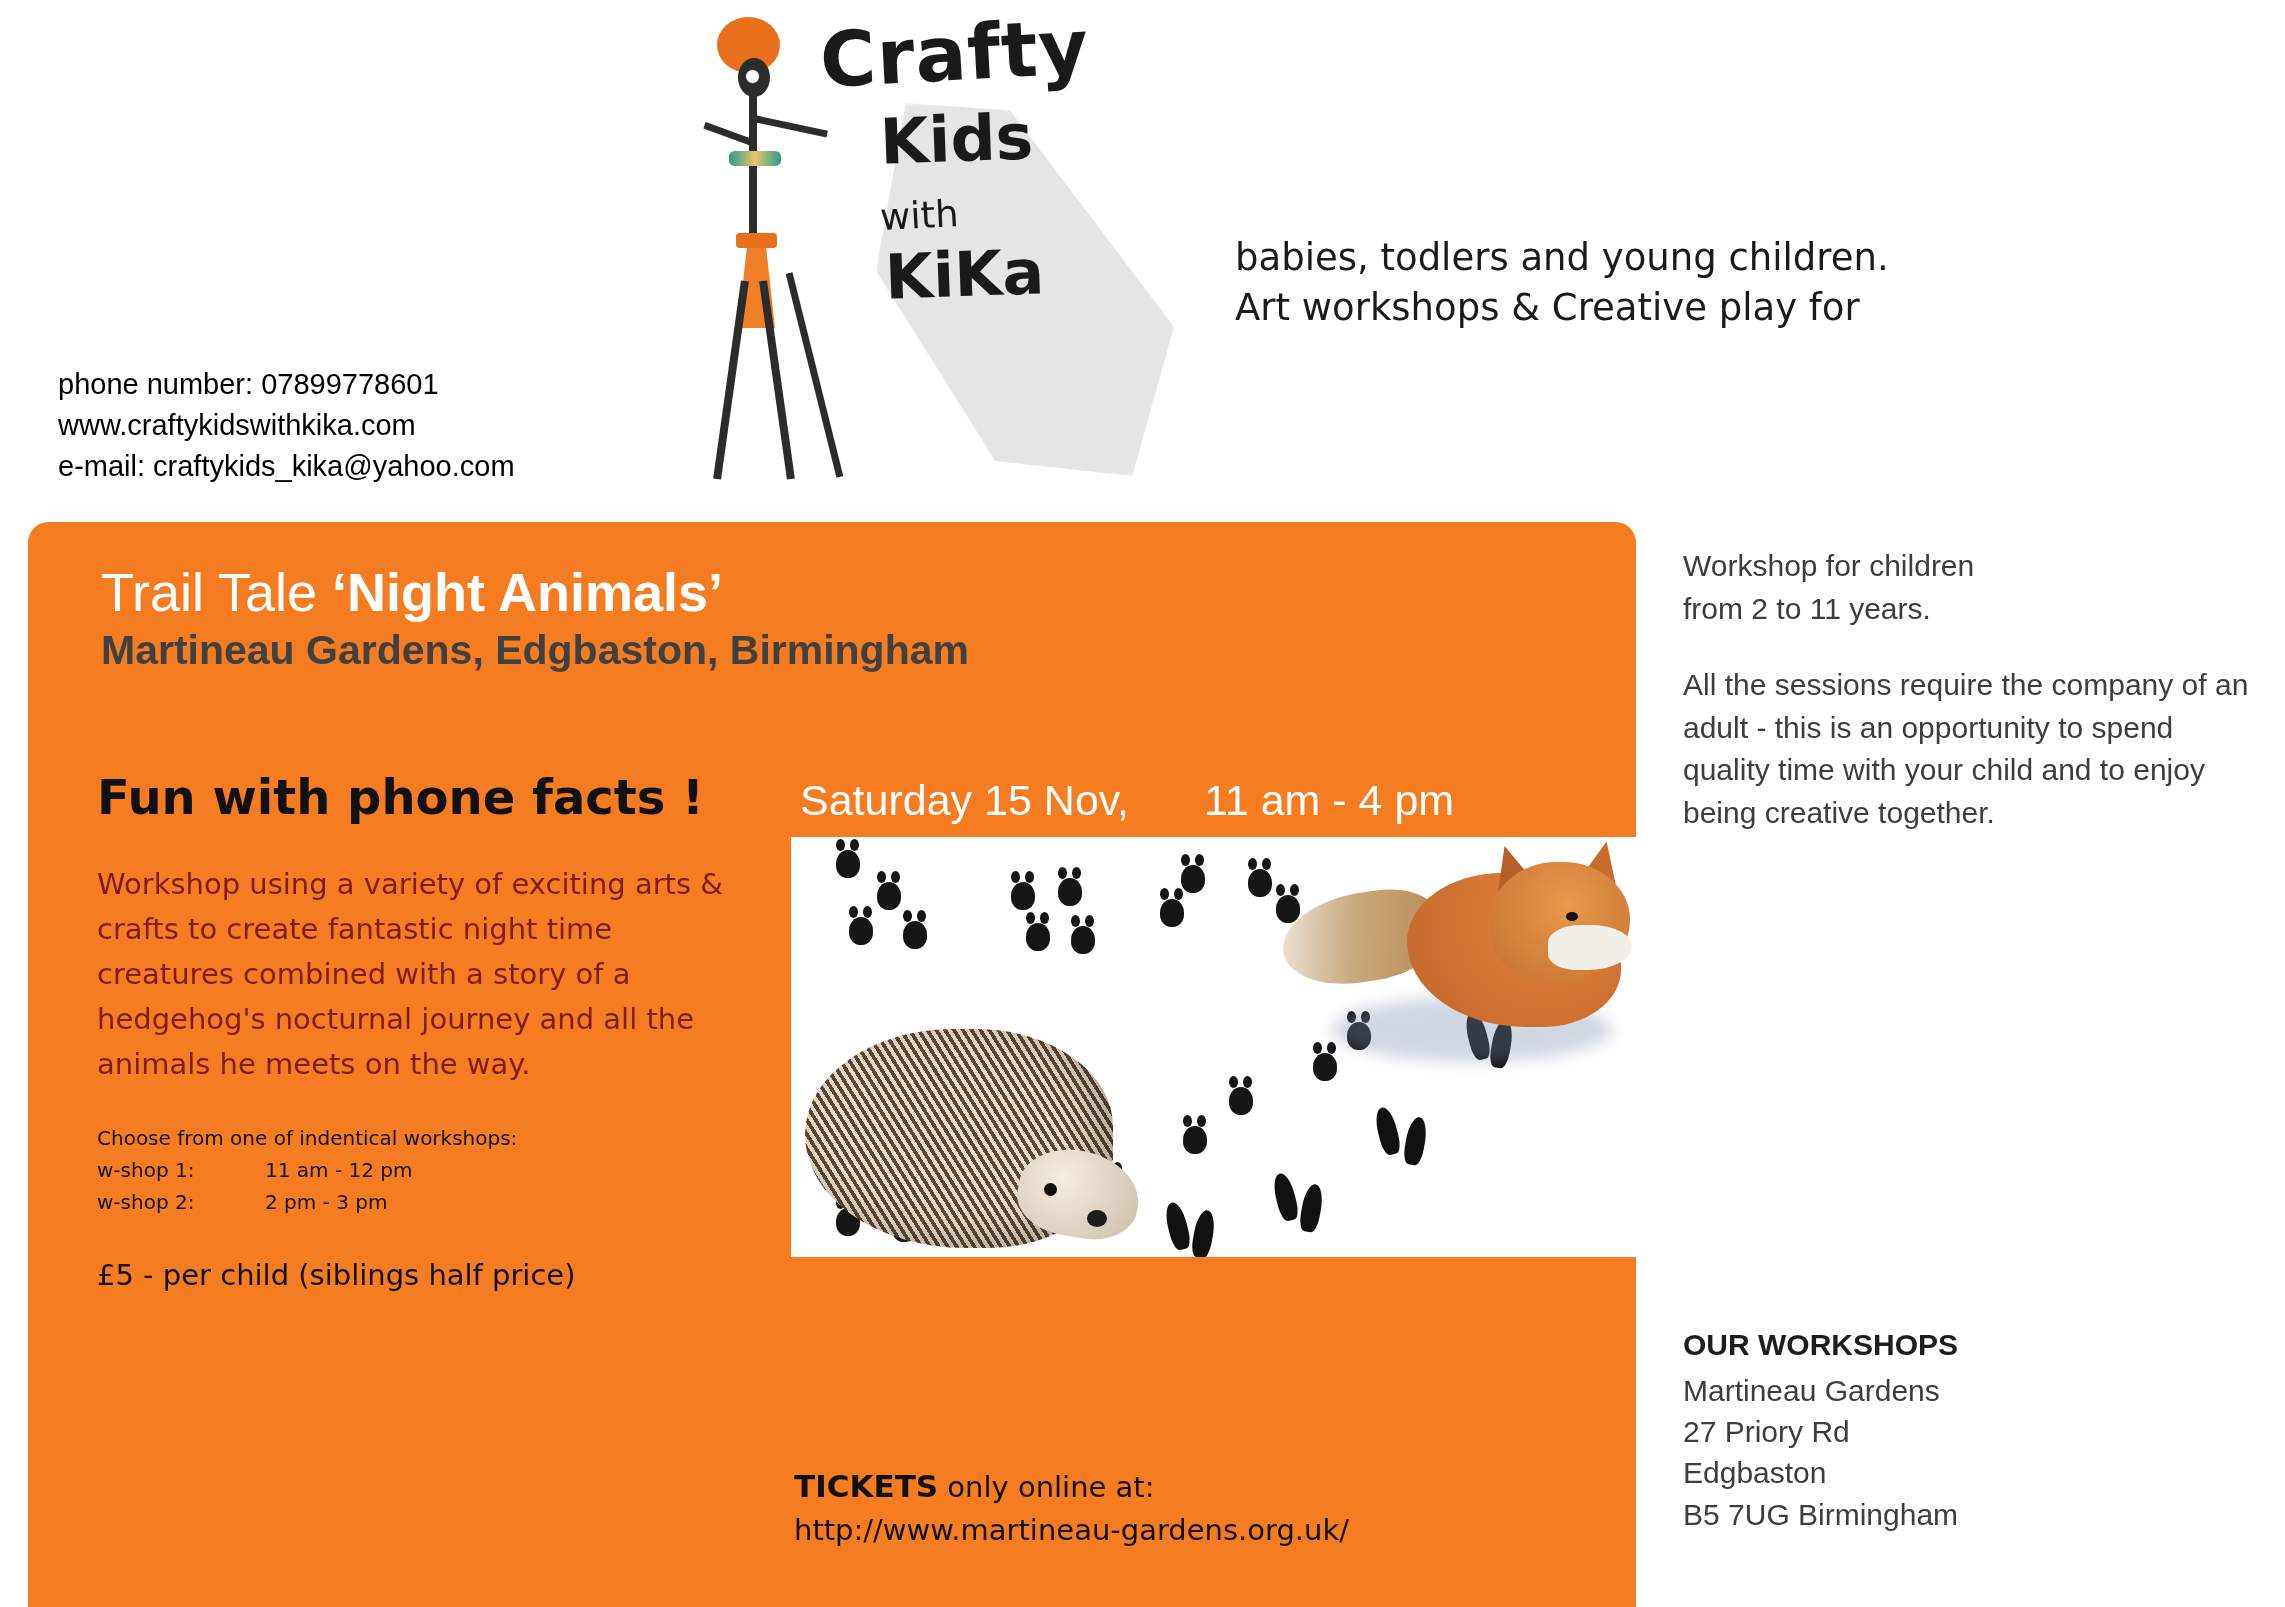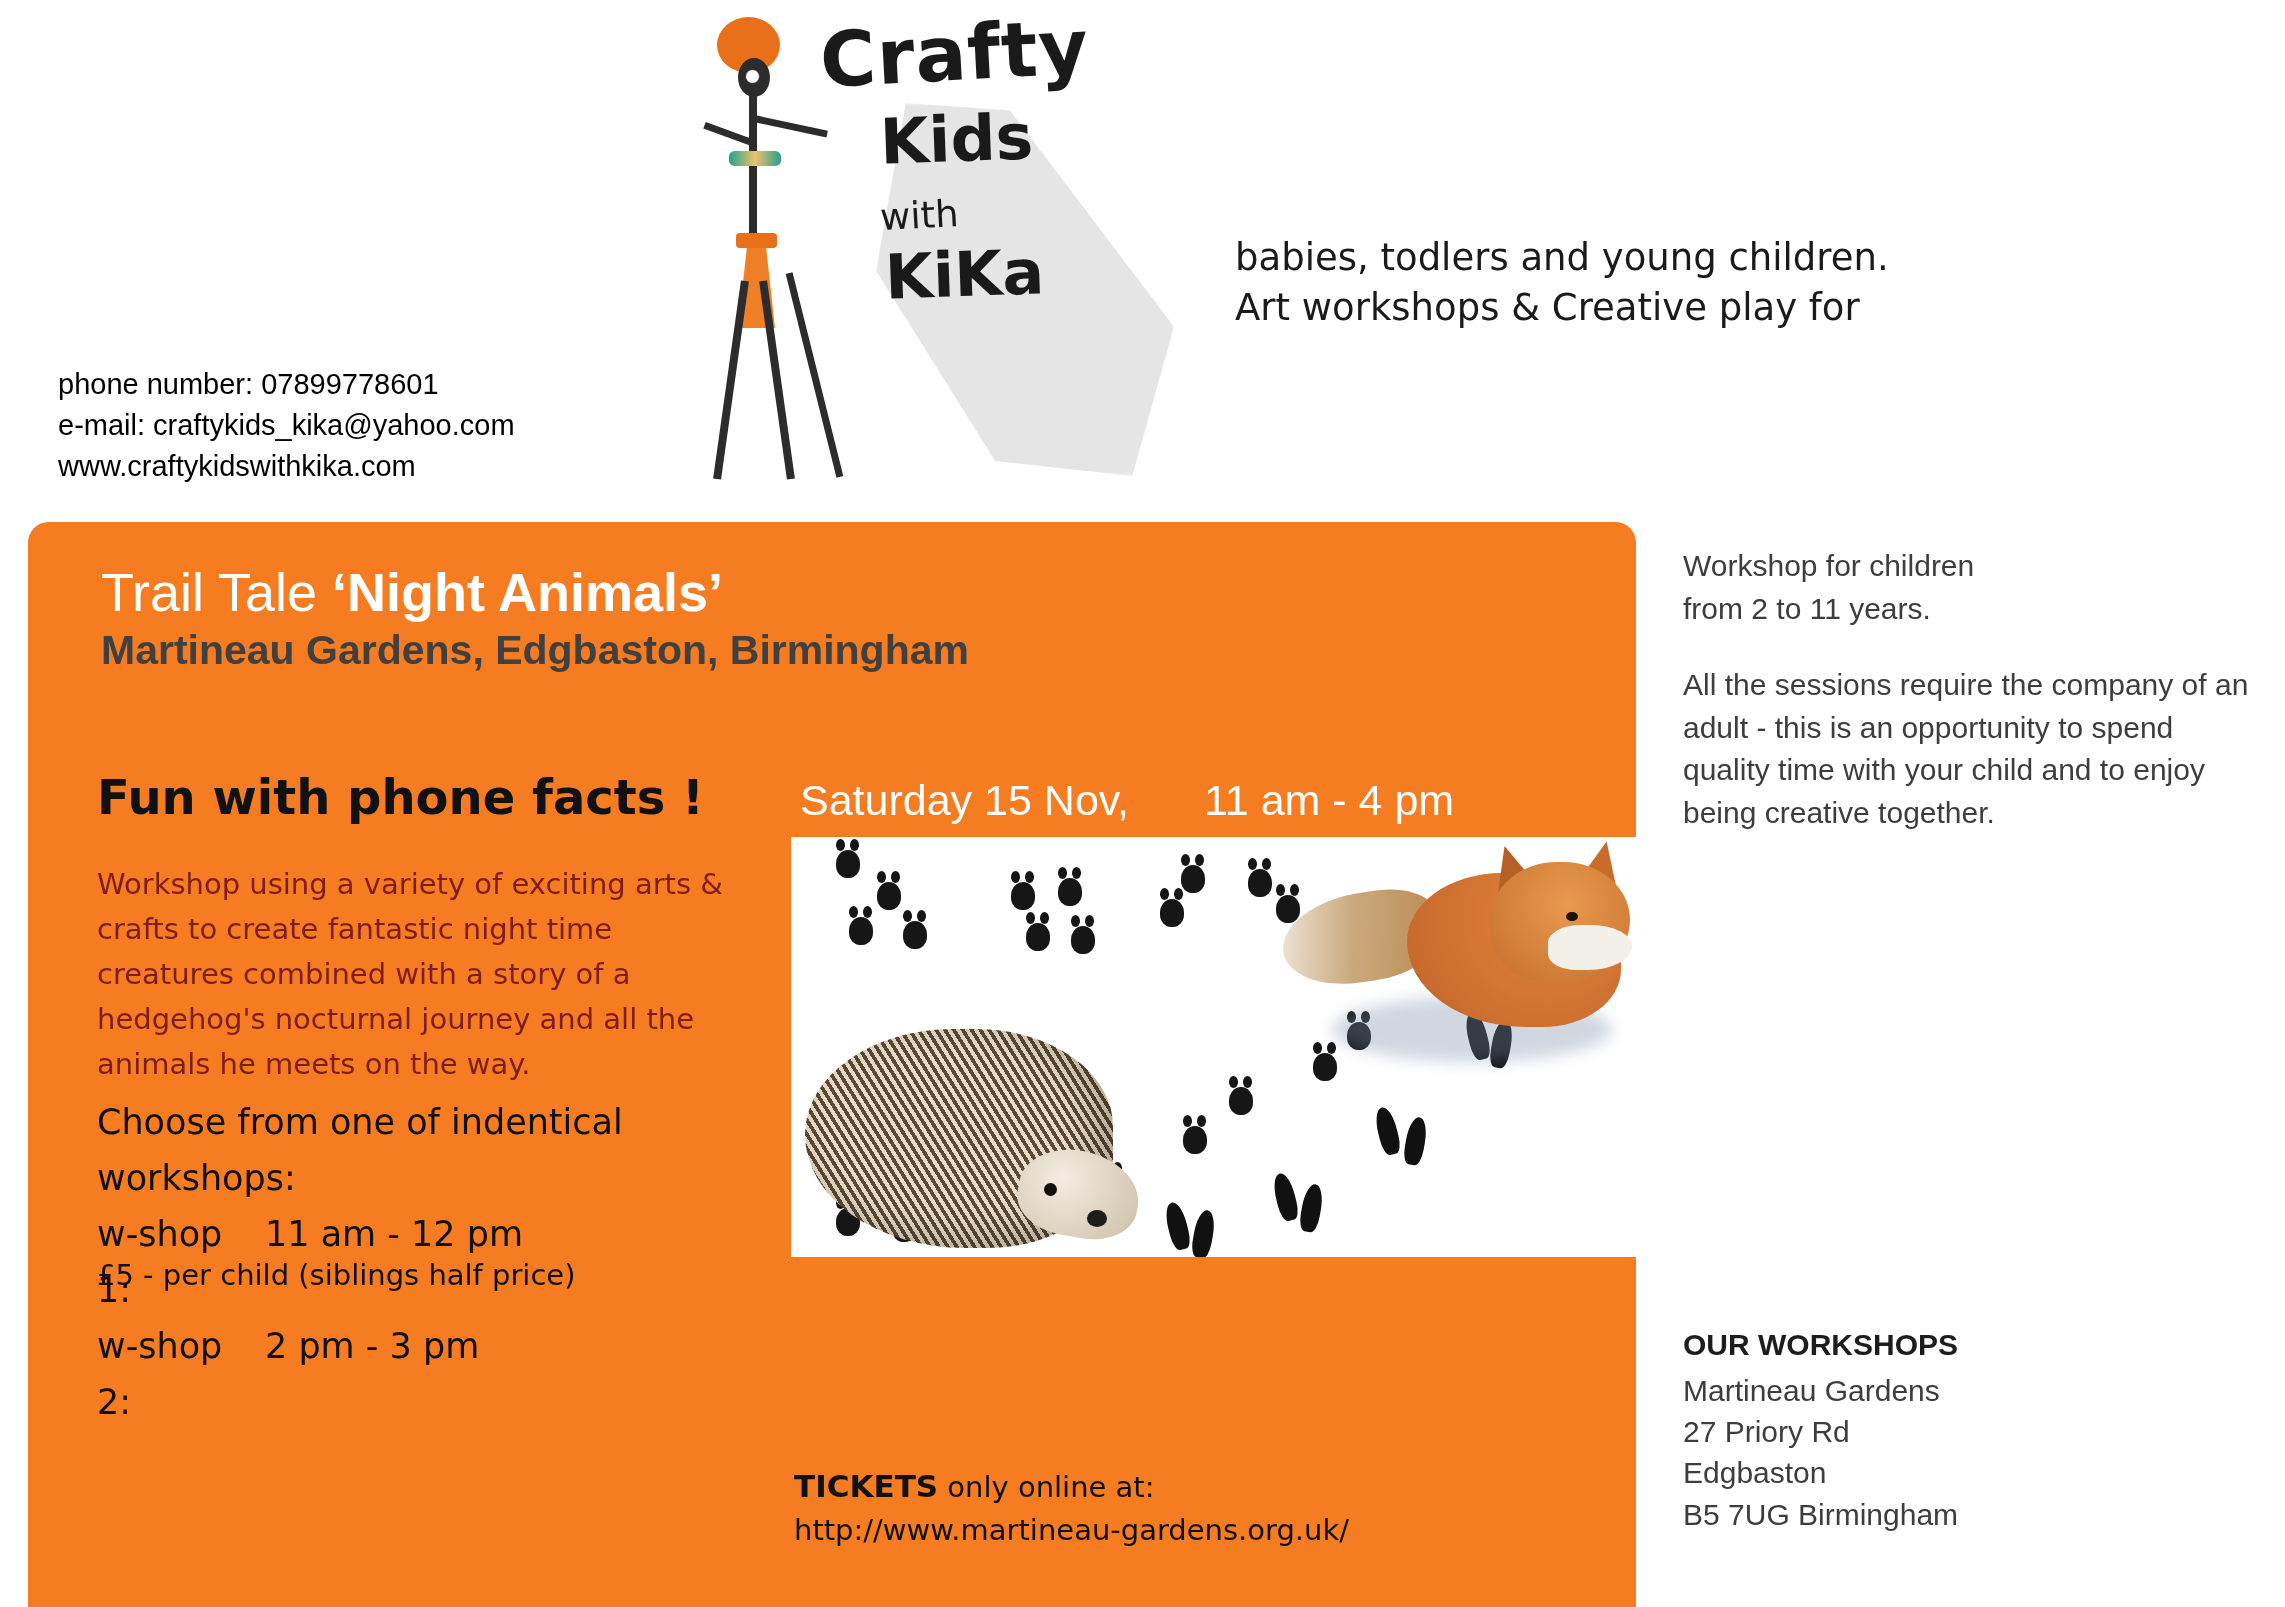--- a/index.html
+++ b/index.html
@@ -211,24 +211,24 @@
     top: 340px;
     width: 653px;
     font-family: "DejaVu Sans", sans-serif;
     font-size: 29px;
     line-height: 1.55;
     color: #7f1d1d;
   }
   .choose-block {
     position: absolute;
     left: 69px;
-    top: 572px;
+    top: 600px;
     width: 653px;
     font-family: "DejaVu Sans", sans-serif;
-    font-size: 35px;
+    font-size: 20px;
     line-height: 1.6;
     color: #111111;
   }
   .choose-row { display: flex; }
   .choose-row .lbl { width: 168px; }
   .price {
     position: absolute;
     left: 69px;
     top: 736px;
     font-family: "DejaVu Sans", sans-serif;
@@ -454,22 +454,22 @@
     <div class="logo-text-kika">KiKa</div>
   </div>
 
   <div class="tagline">
     <div>babies, todlers and young children.</div>
     <div>Art workshops &amp; Creative play for</div>
   </div>
 
   <div class="contact">
     <div>phone number:  07899778601</div>
+    <div>www.craftykidswithkika.com</div>
     <div>e-mail:  craftykids_kika@yahoo.com</div>
-    <div>www.craftykidswithkika.com</div>
   </div>
 </div>
 
 <div class="panel">
 
   <div class="title">
     <span>Trail Tale </span><b>‘Night Animals’</b>
   </div>
   <div class="subtitle">Martineau Gardens, Edgbaston, Birmingham</div>
 

